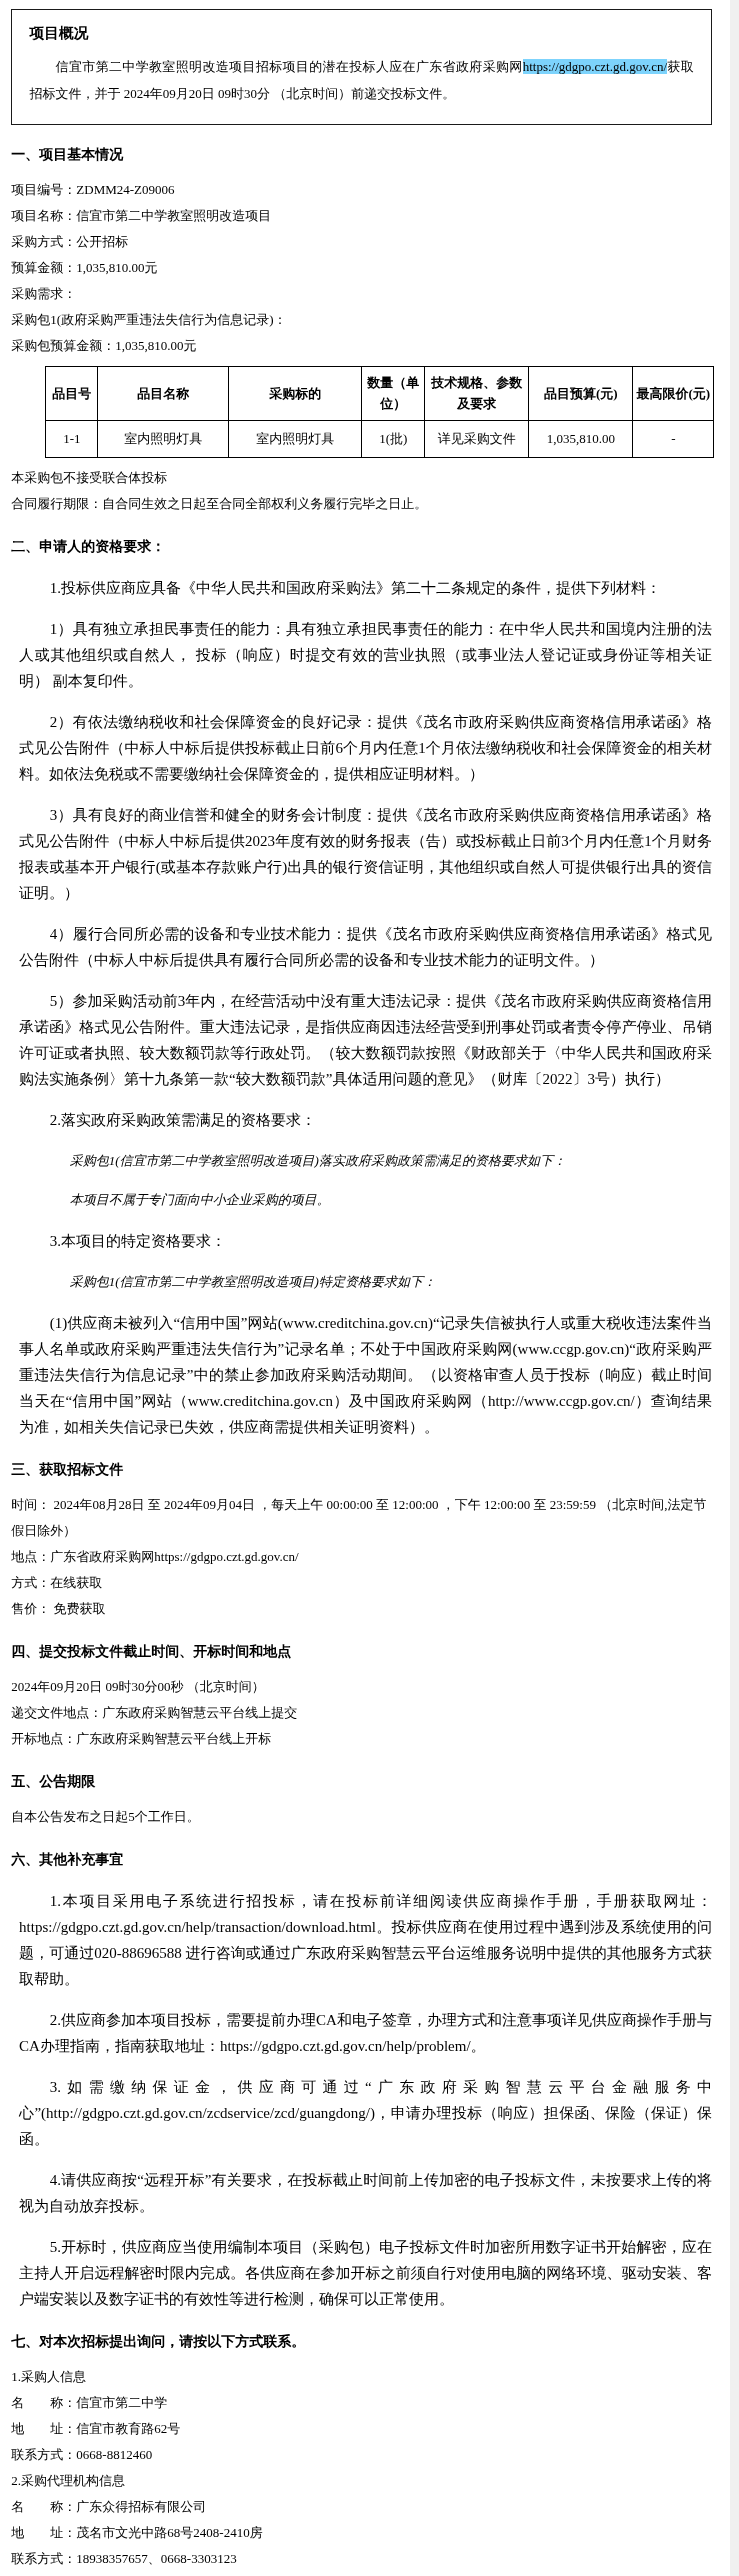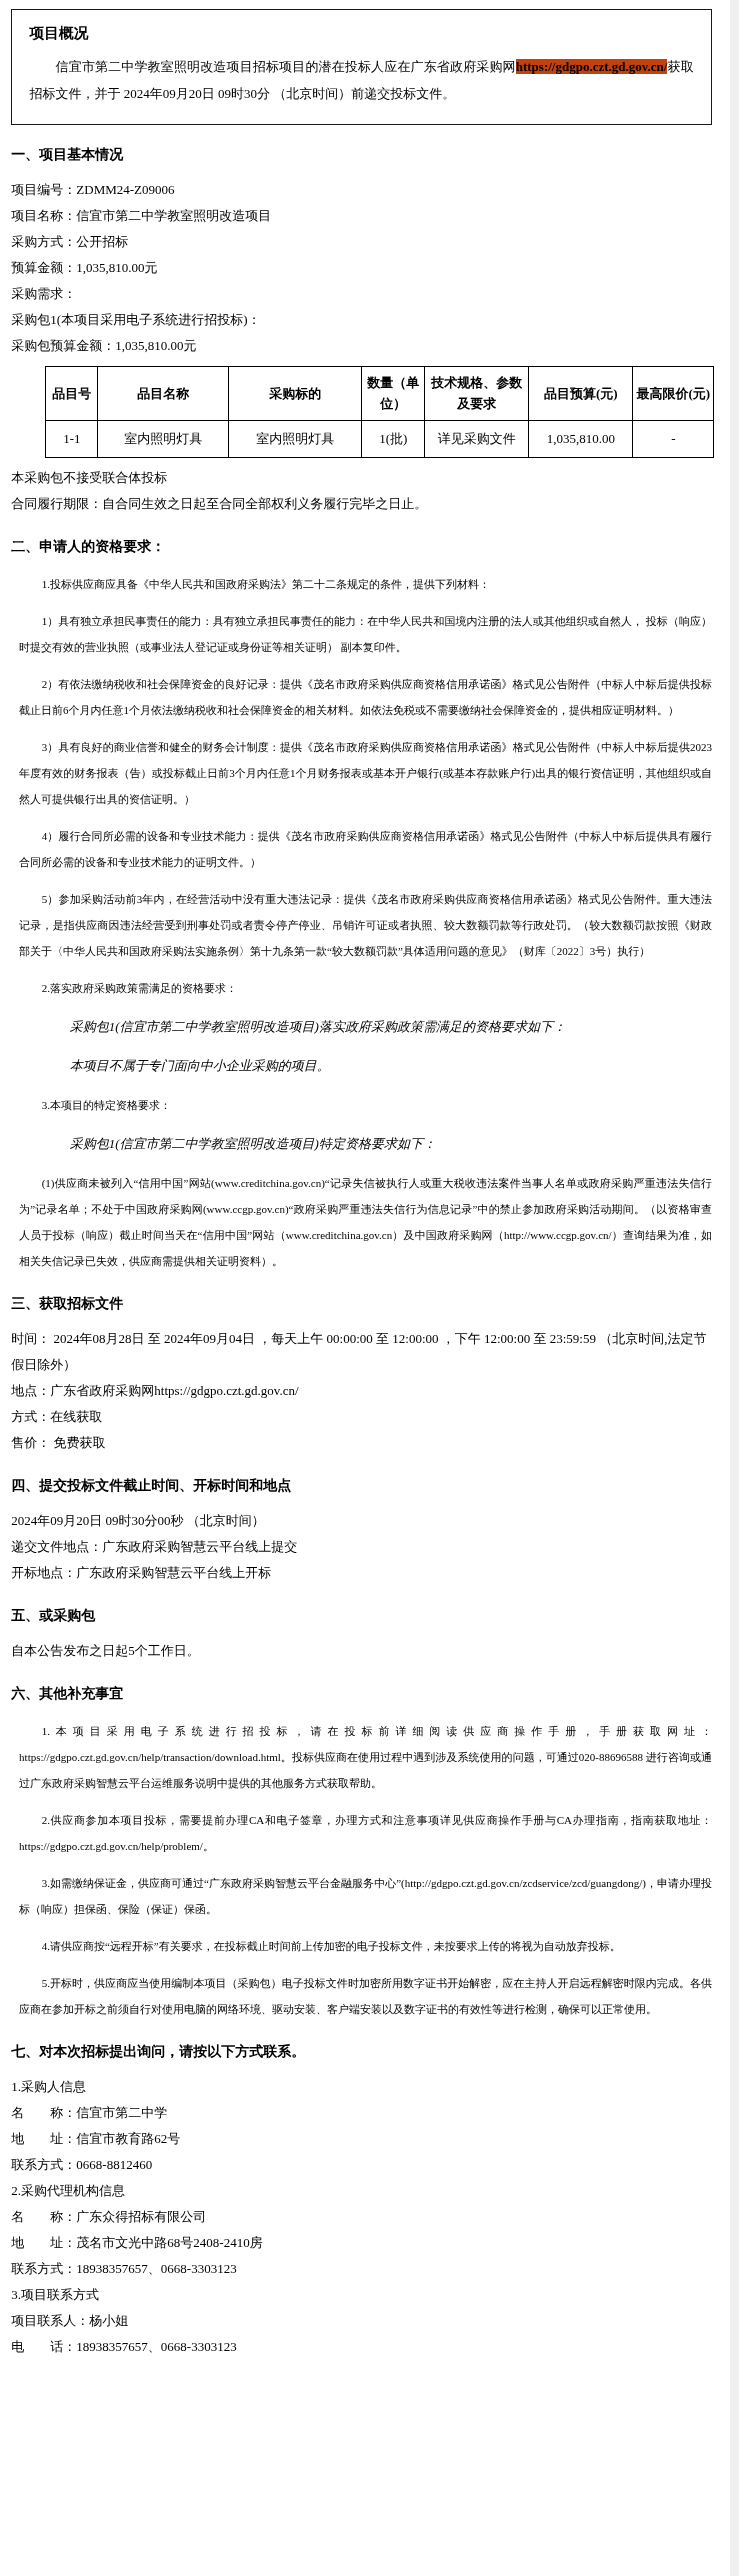--- a/index.html
+++ b/index.html
@@ -7,30 +7,30 @@
     width:739px;height:2576px;background:#ffffff;position:relative;overflow:hidden;
     font-family:"Liberation Serif","DejaVu Serif",serif;color:#000;
   }
   .page{box-sizing:border-box;width:739px;padding:8.7px 27px 0 11.3px;position:relative;}
   .right-strip{position:absolute;top:0;right:0;width:9.5px;height:2576px;background:#f0f0f0;}
 
   
   .overview-box{box-sizing:border-box;border:0.9px solid #1a1a1a;padding:12px 17.3px 17.3px 17.3px;margin-bottom:5.2px;}
   .ov-title{font-size:14.7px;font-weight:bold;line-height:22.5px;margin:0 0 8.7px 0;}
   .ov-text{font-size:13px;line-height:27px;margin:0;text-align:justify;text-indent:2em;}
-  .hl{background:#c2410c;font-weight:bold;}
+  .hl{background:#7dd3fc;}
 
   h2.sec{font-size:14px;font-weight:bold;line-height:26px;margin:17.3px 0 8.7px 0;}
 
   p.ln{font-size:13px;line-height:26px;margin:0;}
   .f {margin-left:34px;}
   .f2{margin-left:60px;}
   .f3{margin-left:69px;}
   .c2{margin-left:71px;}
-  .para{margin-left:7.8px;text-indent:2.05em;text-align:justify;font-size:11px;line-height:26px;}
+  .para{margin-left:7.8px;text-indent:2.05em;text-align:justify;font-size:15px;line-height:26px;}
   .para-deep{margin-left:7.8px;text-indent:3.9em;text-align:justify;font-size:13px;line-height:26px;font-style:italic;}
 
   table.items{border-collapse:collapse;margin:7px 0 7px 34px;width:668px;table-layout:fixed;}
   table.items th,table.items td{
     border:0.9px solid #000;text-align:center;vertical-align:middle;
     font-size:13px;padding:3.5px 2.6px;word-break:break-all;
   }
   table.items th{font-weight:bold;line-height:21px;padding:5.2px 2.6px;}
   table.items td{line-height:21px;height:29px;text-align:center;}
   .cw0{width:52px;}.cw1{width:131px;}.cw2{width:133px;}.cw3{width:63px;}
@@ -45,21 +45,21 @@
     <div class="ov-title">项目概况</div>
     <p class="ov-text"><span>信宜市第二中学教室照明改造项目招标项目的潜在投标人应在广东省政府采购网</span><span class="hl">https://gdgpo.czt.gd.gov.cn/</span><span>获取招标文件，并于 2024年09月20日 09时30分 （北京时间）前递交投标文件。</span></p>
   </div>
 
   <h2 class="sec">一、项目基本情况</h2>
   <p class="ln f">项目编号：ZDMM24-Z09006</p>
   <p class="ln f">项目名称：信宜市第二中学教室照明改造项目</p>
   <p class="ln f">采购方式：公开招标</p>
   <p class="ln f">预算金额：1,035,810.00元</p>
   <p class="ln f">采购需求：</p>
-  <p class="ln f2">采购包1(本项目采用电子系统进行招投标)：</p>
+  <p class="ln f2">采购包1(政府采购严重违法失信行为信息记录)：</p>
   <p class="ln f3">采购包预算金额：1,035,810.00元</p>
 
   <table class="items">
     <colgroup>
       <col class="cw0">
         <col class="cw1">
         <col class="cw2">
         <col class="cw3">
         <col class="cw4">
         <col class="cw5">
@@ -110,21 +110,21 @@
   <p class="ln f">时间： 2024年08月28日 至 2024年09月04日 ，每天上午 00:00:00 至 12:00:00 ，下午 12:00:00 至 23:59:59 （北京时间,法定节假日除外）</p>
   <p class="ln f">地点：广东省政府采购网https://gdgpo.czt.gd.gov.cn/</p>
   <p class="ln f">方式：在线获取</p>
   <p class="ln f">售价： 免费获取</p>
 
   <h2 class="sec">四、提交投标文件截止时间、开标时间和地点</h2>
   <p class="ln f">2024年09月20日 09时30分00秒 （北京时间）</p>
   <p class="ln f">递交文件地点：广东政府采购智慧云平台线上提交</p>
   <p class="ln f">开标地点：广东政府采购智慧云平台线上开标</p>
 
-  <h2 class="sec">五、或采购包</h2>
+  <h2 class="sec">五、公告期限</h2>
   <p class="ln f">自本公告发布之日起5个工作日。</p>
 
   <h2 class="sec">六、其他补充事宜</h2>
   <p class="para">1.本项目采用电子系统进行招投标，请在投标前详细阅读供应商操作手册，手册获取网址：https://gdgpo.czt.gd.gov.cn/help/transaction/download.html。投标供应商在使用过程中遇到涉及系统使用的问题，可通过020-88696588 进行咨询或通过广东政府采购智慧云平台运维服务说明中提供的其他服务方式获取帮助。</p>
   <p class="para">2.供应商参加本项目投标，需要提前办理CA和电子签章，办理方式和注意事项详见供应商操作手册与CA办理指南，指南获取地址：https://gdgpo.czt.gd.gov.cn/help/problem/。</p>
   <p class="para">3.如需缴纳保证金，供应商可通过“广东政府采购智慧云平台金融服务中心”(http://gdgpo.czt.gd.gov.cn/zcdservice/zcd/guangdong/)，申请办理投标（响应）担保函、保险（保证）保函。</p>
   <p class="para">4.请供应商按“远程开标”有关要求，在投标截止时间前上传加密的电子投标文件，未按要求上传的将视为自动放弃投标。</p>
   <p class="para">5.开标时，供应商应当使用编制本项目（采购包）电子投标文件时加密所用数字证书开始解密，应在主持人开启远程解密时限内完成。各供应商在参加开标之前须自行对使用电脑的网络环境、驱动安装、客户端安装以及数字证书的有效性等进行检测，确保可以正常使用。</p>
 
   <h2 class="sec">七、对本次招标提出询问，请按以下方式联系。</h2>

